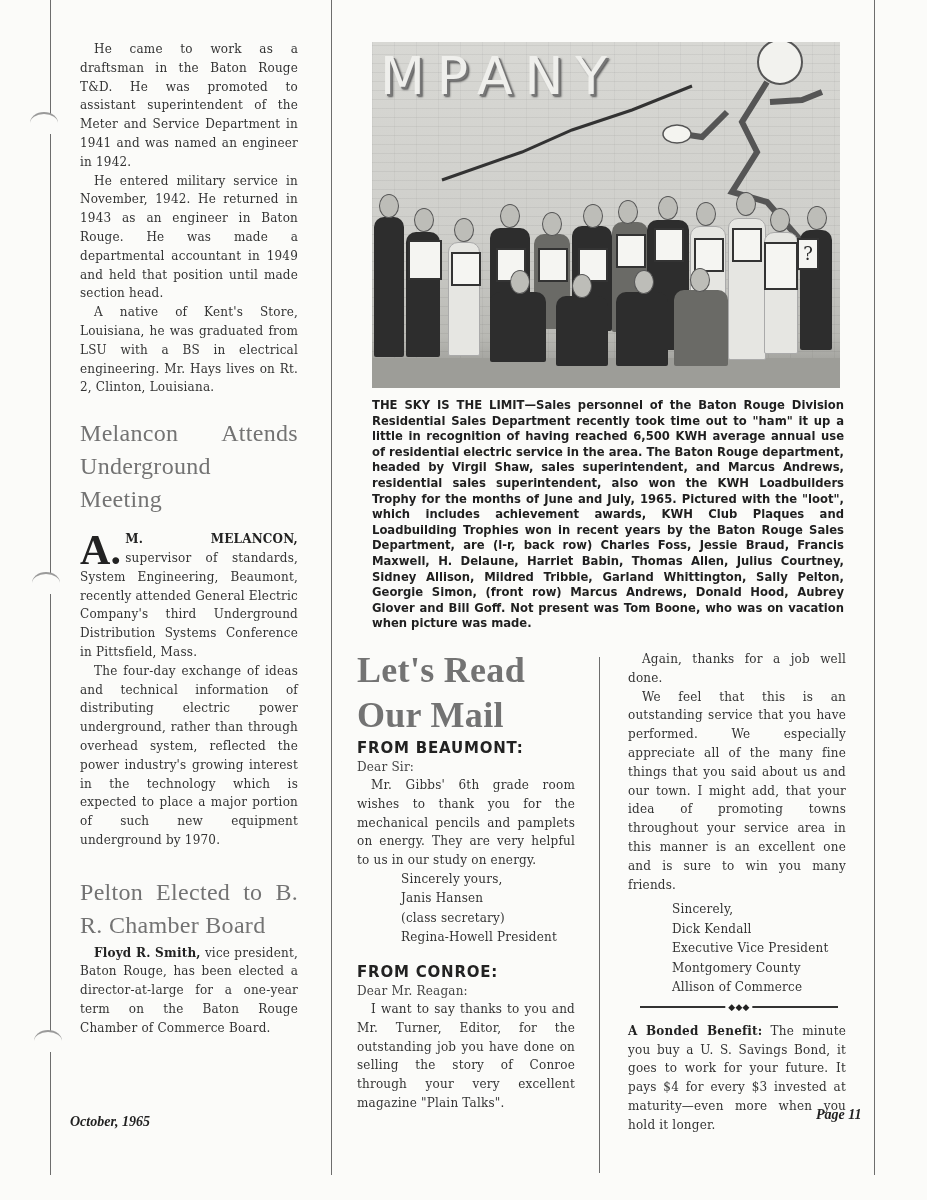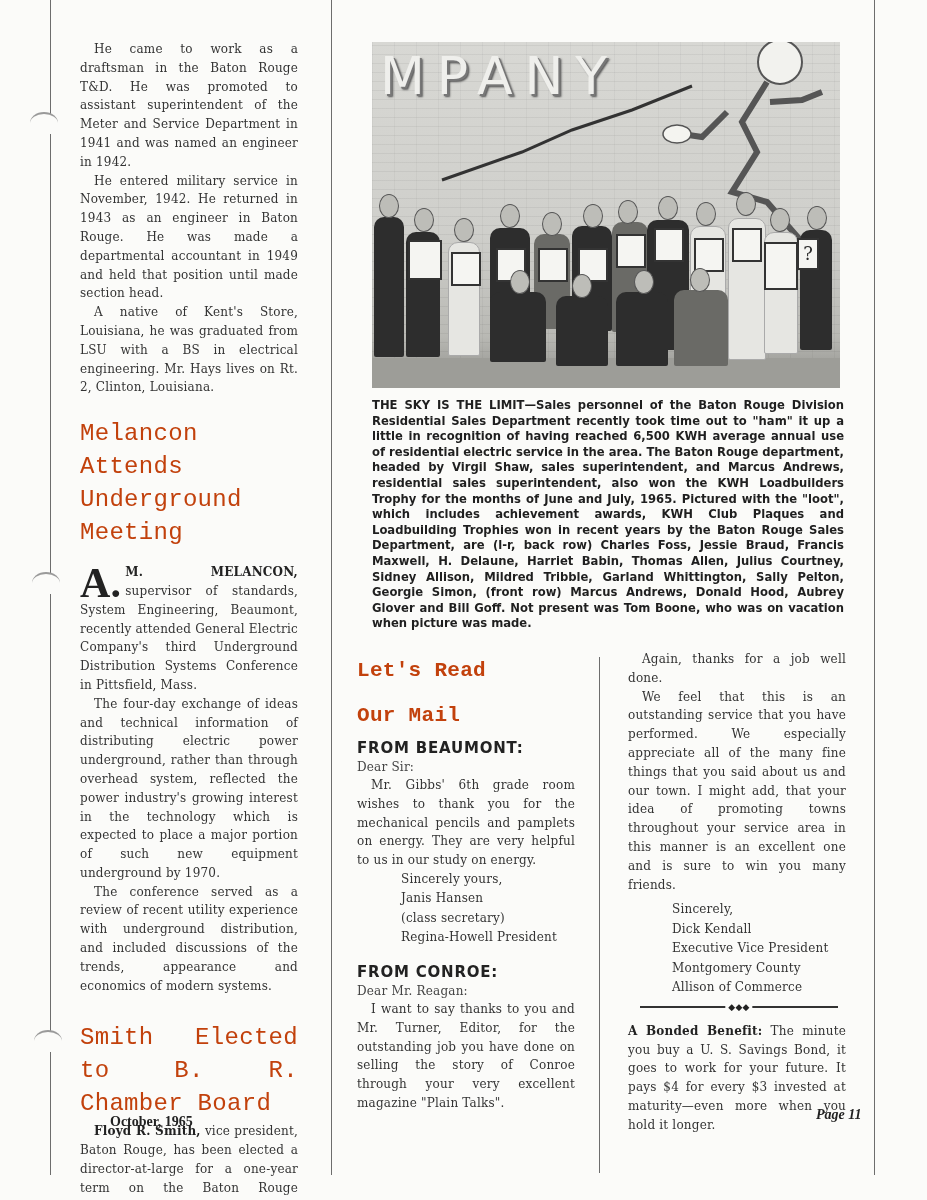--- a/index.html
+++ b/index.html
@@ -15,22 +15,22 @@
     background:#fbfbf9;
   }
   .col { position:absolute; }
   .body-text {
     font-family:"DejaVu Serif", serif; font-size:12px; line-height:18.8px;
     text-align:justify; color:#333; letter-spacing:0.2px;
   }
   .body-text p { margin:0; text-indent:14px; }
   .body-text p.noindent { text-indent:0; }
   .headline {
-    font-family:Liberation Mono, monospace; font-size:24px; line-height:33px;
-    color:#c2410c; margin:0; font-weight:normal; letter-spacing:0.3px;
+    font-family:Liberation Serif, serif; font-size:24px; line-height:33px;
+    color:#737373; margin:0; font-weight:normal; letter-spacing:0.3px;
   }
   .dropcap {
     float:left; font-family:"Liberation Serif", serif; font-weight:bold;
     font-size:42px; line-height:34px; margin:3px 4px 0 0; color:#222;
   }
   .bold { font-weight:bold; color:#222; }
   .photo {
     position:absolute; left:372px; top:42px; width:468px; height:346px;
     background:linear-gradient(180deg,#d8d8d4 0%,#cfcfcb 55%,#b9b9b4 85%,#8c8c88 100%);
     overflow:hidden;
@@ -64,22 +64,22 @@
   }
   .salutation { font-size:12px; line-height:18px; color:#444; }
   .signoff { padding-left:44px; font-size:12px; line-height:19.5px; color:#333; }
   .ornament {
     position:relative; height:10px; margin:4px 8px 10px 12px;
   }
   .ornament .line { position:absolute; top:4px; left:0; right:0; height:2px; background:#333; }
   .ornament .mid { position:absolute; top:0; left:50%; transform:translateX(-50%); font-size:9px; background:#fbfbf9; color:#222; padding:0 3px; line-height:10px; }
   .footer-left {
     position:absolute; left:70px; top:1114px;
-    font-family:"Liberation Serif", serif; font-weight:bold;
-    font-size:14px; color:#222;margin-left:40px;
+    font-family:"Liberation Serif", serif; font-style:italic; font-weight:bold;
+    font-size:14px; color:#222;
   }
   .footer-right {
     position:absolute; left:816px; top:1107px;
     font-family:"Liberation Serif", serif; font-style:italic; font-weight:bold;
     font-size:14px; color:#222;
   }
 </style>
 </head>
 <body>
 
@@ -97,25 +97,24 @@
     <p>He entered military service in November, 1942. He returned in 1943 as an engineer in Baton Rouge. He was made a departmental accountant in 1949 and held that position until made section head.</p>
     <p>A native of Kent's Store, Louisiana, he was graduated from LSU with a BS in electrical engineering. Mr. Hays lives on Rt. 2, Clinton, Louisiana.</p>
   </div>
 
   <div style="margin-top:20px;">
     <h2 class="headline" style="margin-bottom:14px;">Melancon Attends Underground Meeting</h2>
     <p class="noindent">
       <span class="dropcap">A.</span><span class="bold">M. MELANCON,</span><span> supervisor of standards, System Engineering, Beaumont, recently attended General Electric Company's third Underground Distribution Systems Conference in Pittsfield, Mass.</span>
     </p>
     <p>The four-day exchange of ideas and technical information of distributing electric power underground, rather than through overhead system, reflected the power industry's growing interest in the technology which is expected to place a major portion of such new equipment underground by 1970.</p>
-    <p>The conference served as a review of recent utility experience with underground distribution, and included discussions of the trends, appearance and economics of modern systems.</p>
   </div>
 
   <div style="margin-top:26px;">
-    <h2 class="headline" style="margin-bottom:2px;">Smith Elected to B. R. Chamber Board</h2>
+    <h2 class="headline" style="margin-bottom:2px;">Pelton Elected to B. R. Chamber Board</h2>
     <p>
       <span class="bold">Floyd R. Smith,</span><span> vice president, Baton Rouge, has been elected a director-at-large for a one-year term on the Baton Rouge Chamber of Commerce Board.</span>
     </p>
   </div>
 </div>
 
 <div class="photo">
   <div class="brick"></div>
   <div class="sign">MPANY</div>
   <svg style="position:absolute;left:0;top:0;" width="468" height="346">
@@ -174,21 +173,21 @@
   <div class="head" style="left:262px;top:228px;"></div>
   <div class="person mid" style="left:302px;top:248px;width:54px;height:76px;"></div>
   <div class="head" style="left:318px;top:226px;"></div>
 </div>
 
 <div class="caption">
   <span class="lead">THE SKY IS THE LIMIT</span><span>—Sales personnel of the Baton Rouge Division Residential Sales Department recently took time out to "ham" it up a little in recognition of having reached 6,500 KWH average annual use of residential electric service in the area. The Baton Rouge department, headed by Virgil Shaw, sales superintendent, and Marcus Andrews, residential sales superintendent, also won the KWH Loadbuilders Trophy for the months of June and July, 1965. Pictured with the "loot", which includes achievement awards, KWH Club Plaques and Loadbuilding Trophies won in recent years by the Baton Rouge Sales Department, are (l-r, back row) Charles Foss, Jessie Braud, Francis Maxwell, H. Delaune, Harriet Babin, Thomas Allen, Julius Courtney, Sidney Allison, Mildred Tribble, Garland Whittington, Sally Pelton, Georgie Simon, (front row) Marcus Andrews, Donald Hood, Aubrey Glover and Bill Goff. Not present was Tom Boone, who was on vacation when picture was made.</span>
 </div>
 
 <div class="col body-text" style="left:357px;top:648px;width:218px;">
-  <h2 class="headline" style="font-size:21px;line-height:45px;font-weight:bold;">
+  <h2 class="headline" style="font-size:36px;line-height:45px;font-weight:bold;">
     <span>Let's Read</span><br>
     <span>Our Mail</span>
   </h2>
   <div>
     <h3 class="sub-head">FROM BEAUMONT:</h3>
     <div class="salutation">Dear Sir:</div>
     <p>Mr. Gibbs' 6th grade room wishes to thank you for the mechanical pencils and pamplets on energy. They are very helpful to us in our study on energy.</p>
     <div class="signoff">
       <div>Sincerely yours,</div>
       <div>Janis Hansen</div>

